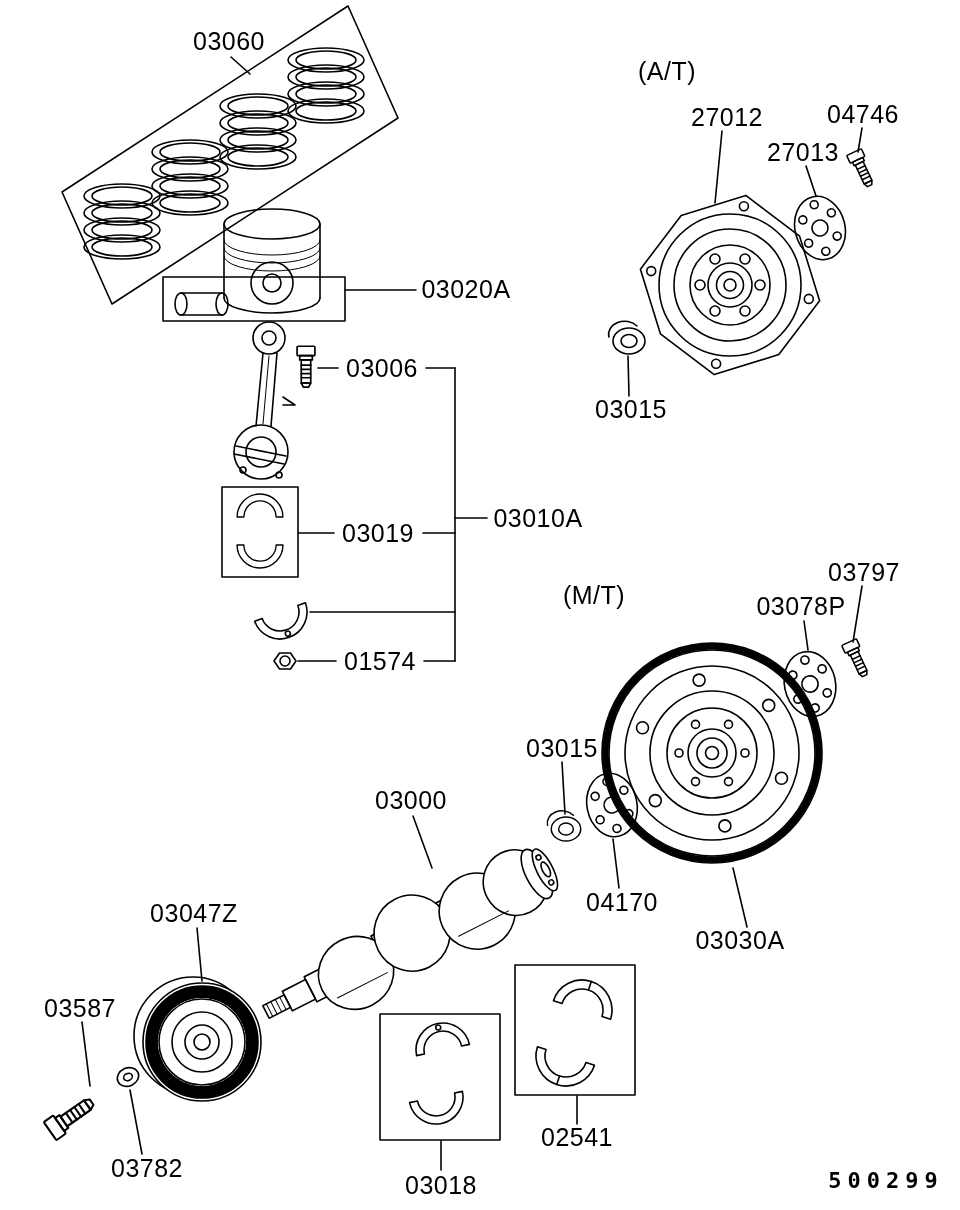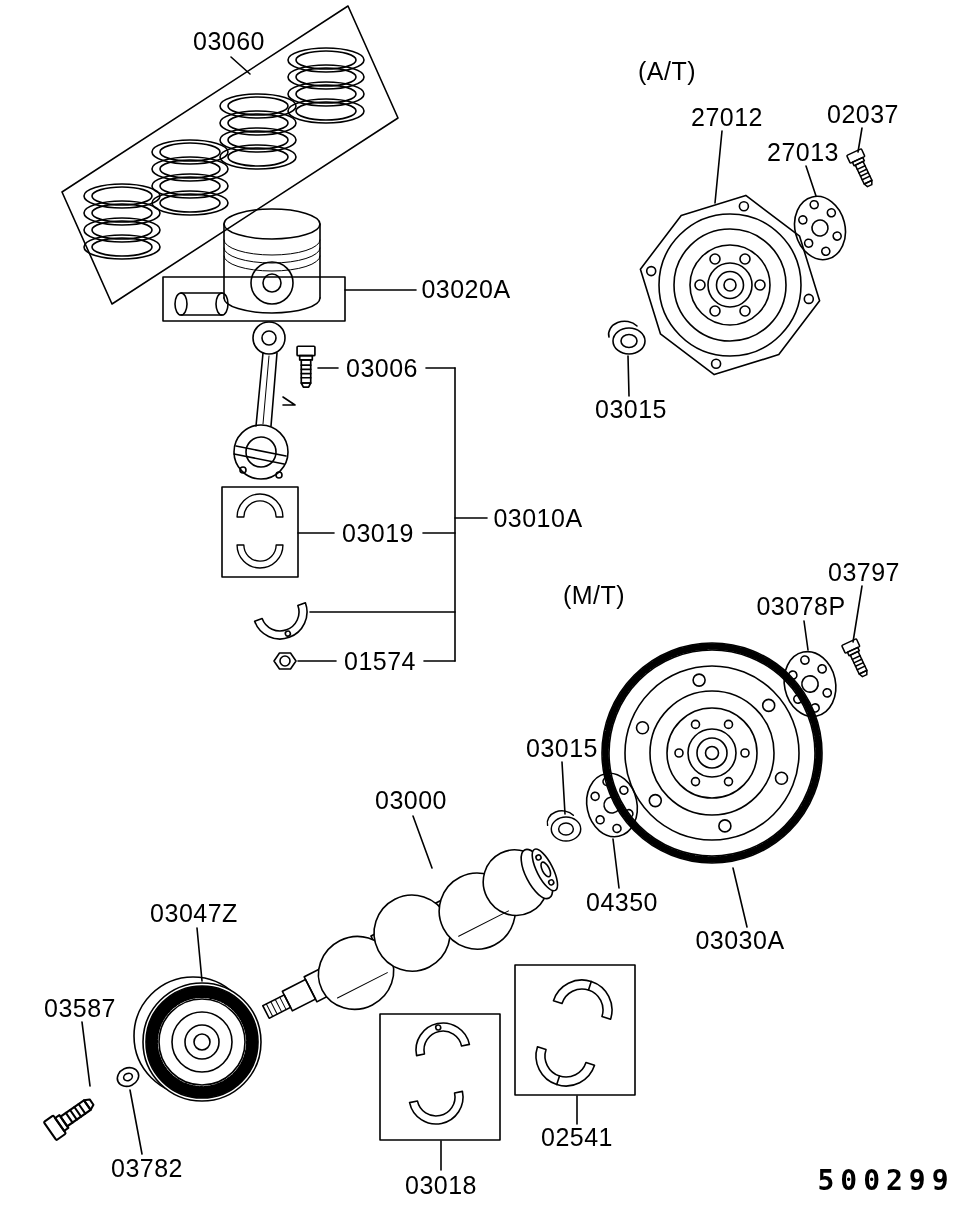--- a/index.html
+++ b/index.html
@@ -16,21 +16,21 @@
   }
   .art .solid { fill:#ffffff; }
   .art .thin { stroke-width:1; }
   .pn {
     position:absolute; transform:translate(-50%,-50%);
     font-size:25px; letter-spacing:0.5px; white-space:nowrap;
   }
   .code {
     position:absolute; transform:translate(-50%,-50%);
     font-family:"DejaVu Sans Mono", monospace;
-    font-size:28px; letter-spacing:6px; font-weight:600; white-space:nowrap;
+    font-size:22px; letter-spacing:6px; font-weight:600; white-space:nowrap;
   }
 </style>
 </head>
 <body>
 
 <div class="stage">
 
   <svg class="art" width="960" height="1210" viewBox="0 0 960 1210">
     <defs>
       <g id="ring">
@@ -284,28 +284,28 @@
 
   <div class="pn" style="left:229px;top:41px">03060</div>
   <div class="pn" style="left:466px;top:289px">03020A</div>
   <div class="pn" style="left:382px;top:368px">03006</div>
   <div class="pn" style="left:378px;top:533px">03019</div>
   <div class="pn" style="left:538px;top:518px">03010A</div>
   <div class="pn" style="left:380px;top:661px">01574</div>
   <div class="pn" style="left:667px;top:71px">(A/T)</div>
   <div class="pn" style="left:727px;top:117px">27012</div>
   <div class="pn" style="left:803px;top:152px">27013</div>
-  <div class="pn" style="left:863px;top:114px">02037</div>
+  <div class="pn" style="left:863px;top:114px">04746</div>
   <div class="pn" style="left:631px;top:409px">03015</div>
   <div class="pn" style="left:594px;top:595px">(M/T)</div>
   <div class="pn" style="left:864px;top:572px">03797</div>
   <div class="pn" style="left:801px;top:606px">03078P</div>
   <div class="pn" style="left:562px;top:748px">03015</div>
   <div class="pn" style="left:411px;top:800px">03000</div>
-  <div class="pn" style="left:622px;top:902px">04350</div>
+  <div class="pn" style="left:622px;top:902px">04170</div>
   <div class="pn" style="left:740px;top:940px">03030A</div>
   <div class="pn" style="left:194px;top:913px">03047Z</div>
   <div class="pn" style="left:80px;top:1008px">03587</div>
   <div class="pn" style="left:147px;top:1168px">03782</div>
   <div class="pn" style="left:441px;top:1185px">03018</div>
   <div class="pn" style="left:577px;top:1137px">02541</div>
 
   <div class="code" style="left:886px;top:1180px">500299</div>
 </div>
 

